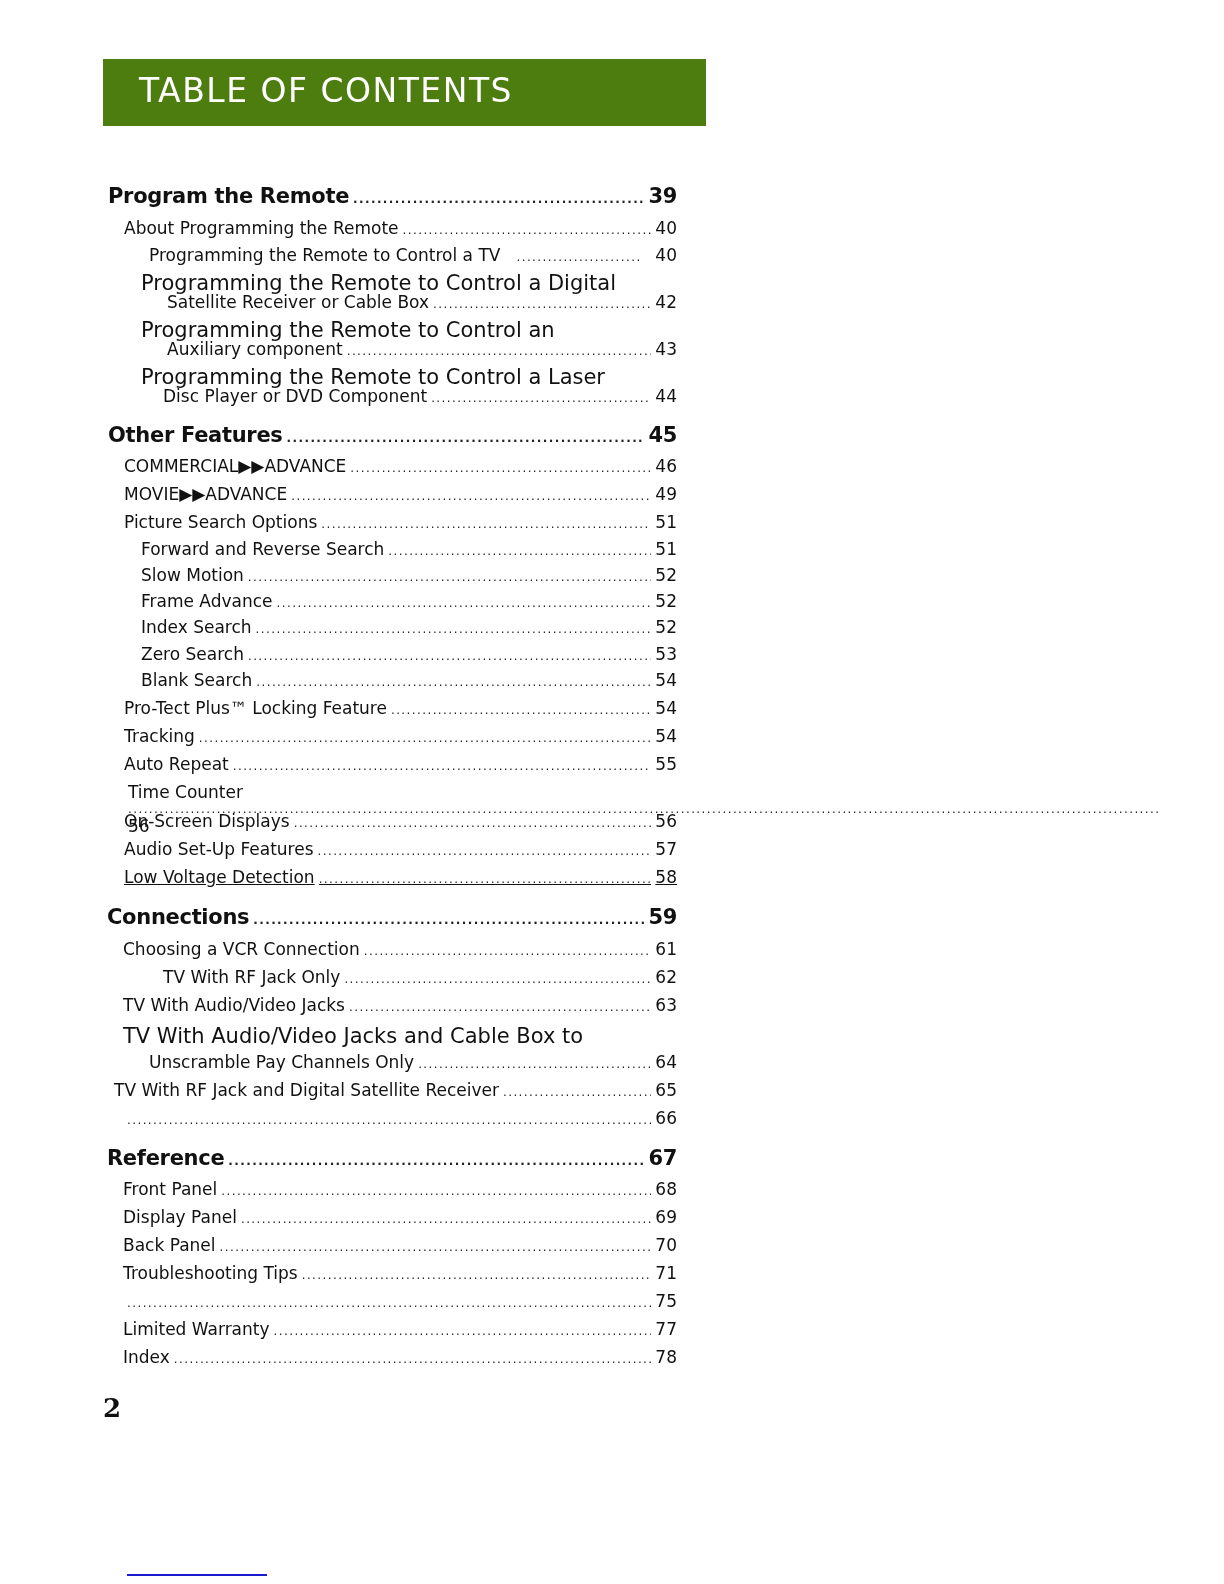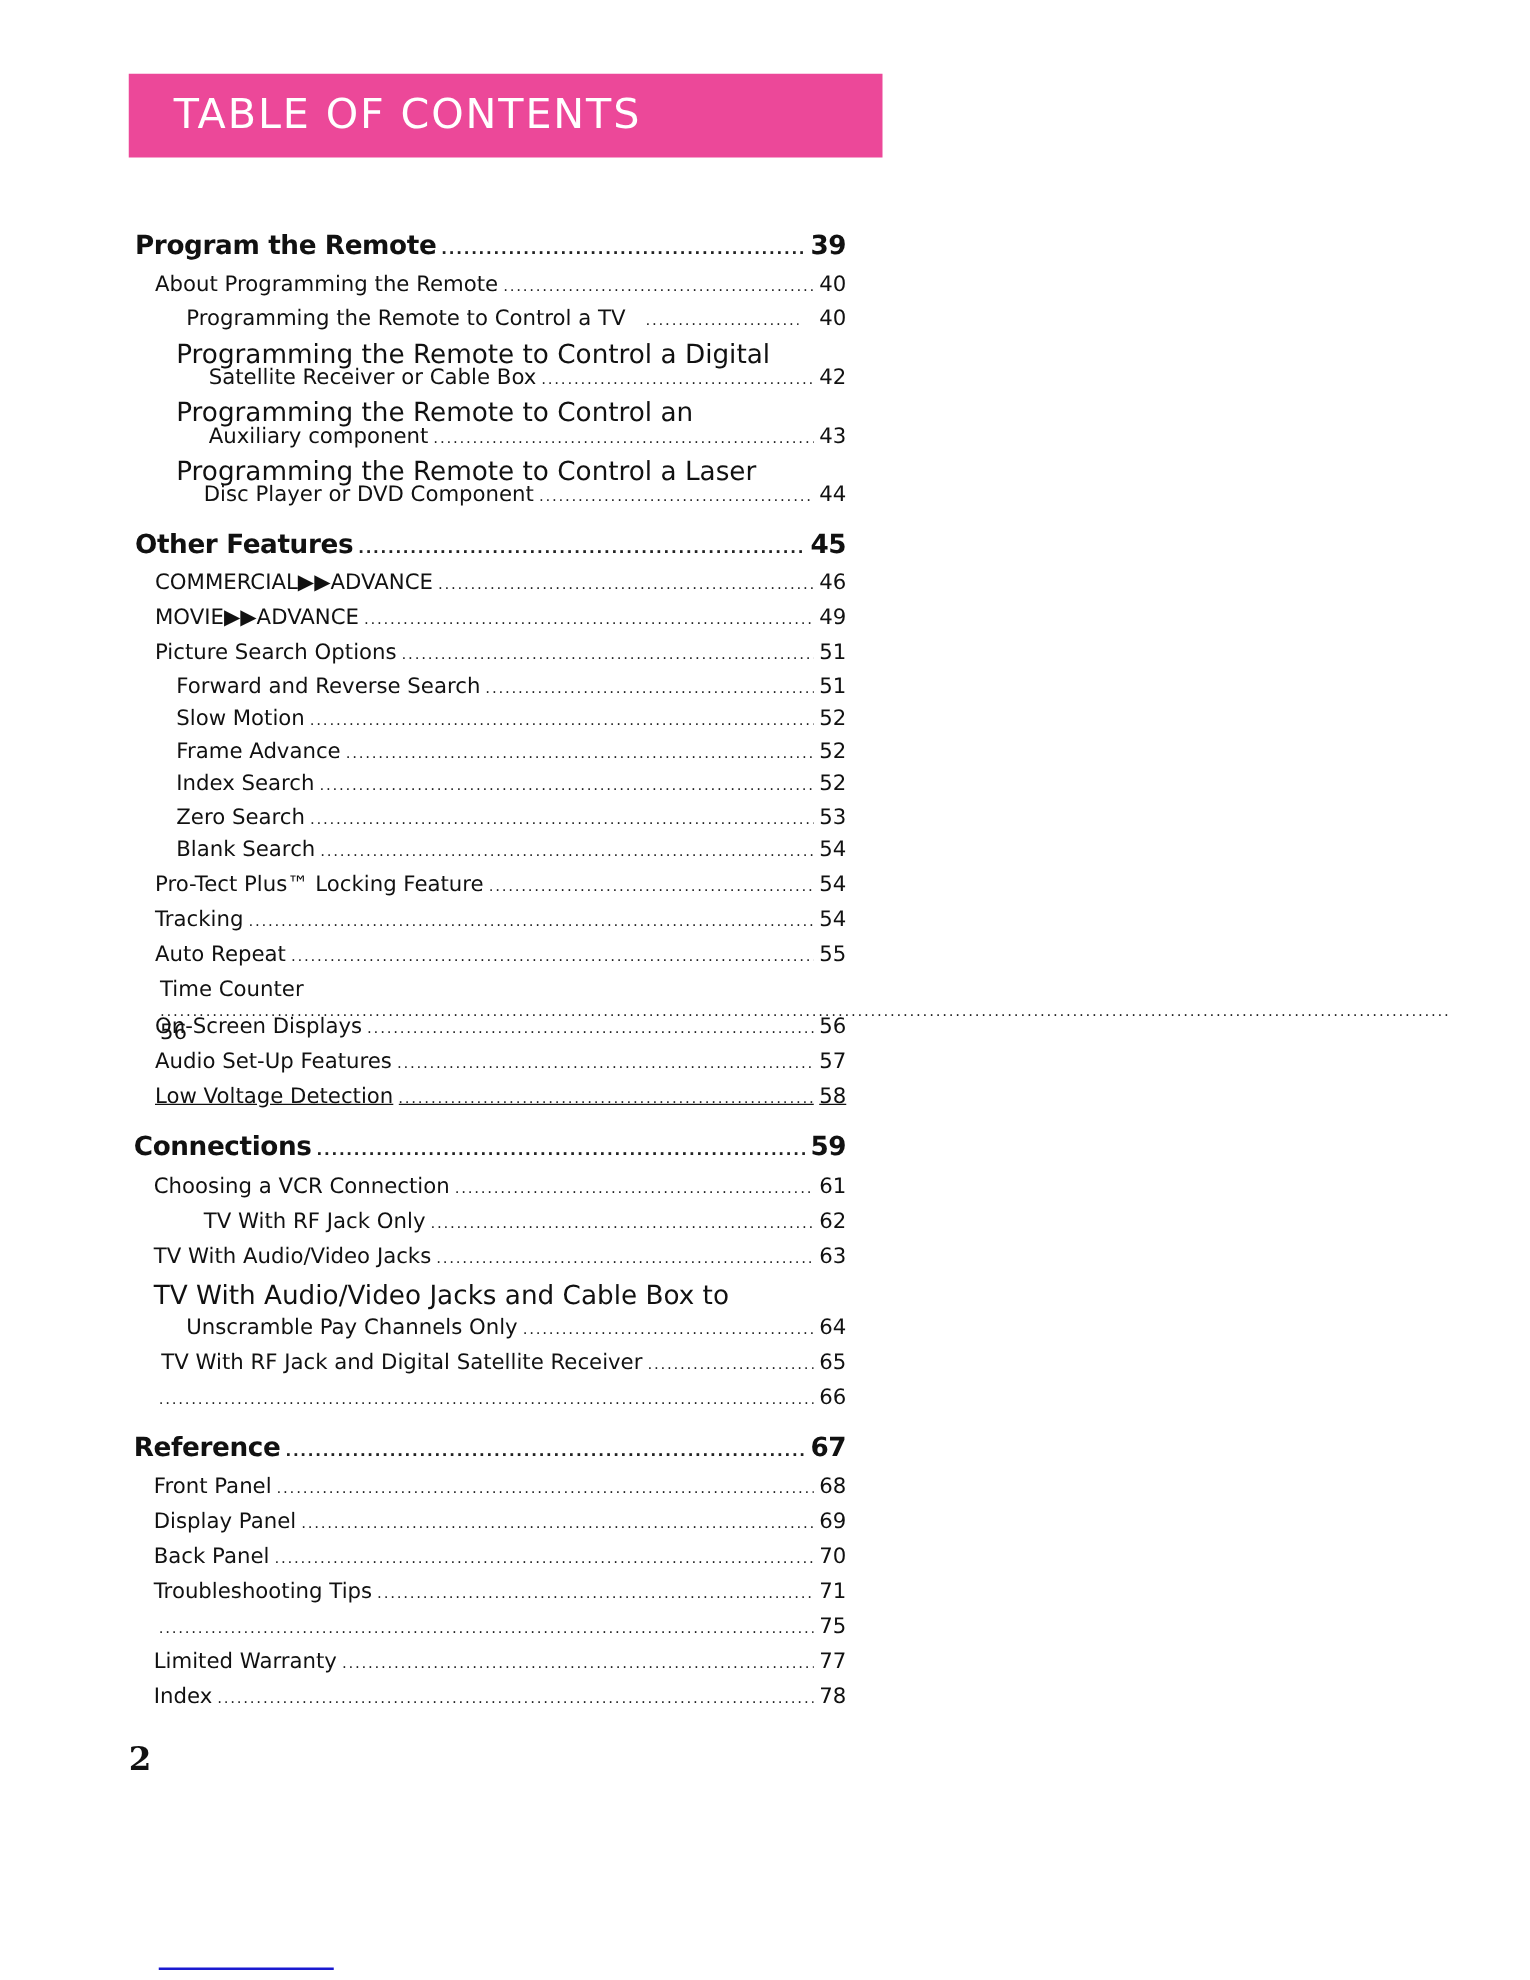--- a/index.html
+++ b/index.html
@@ -1,19 +1,19 @@
 <!DOCTYPE html>
 <html><head>
 <meta charset="utf-8">
 <style>
   html, body { margin: 0; padding: 0; background: #ffffff; }
   body { width: 1224px; height: 1584px; position: relative; overflow: hidden;
          font-family: "DejaVu Sans", sans-serif; color: #111; }
   .title-bar { position: absolute; left: 103px; top: 59px; width: 603px; height: 67px;
-               background: #ec4899; }
+               background: #4d7c0f; }
   .title-text { position: absolute; left: 36px; top: 12px; color: #fff;
                 font-family: "DejaVu Sans", sans-serif; font-size: 33px; letter-spacing: 1.5px;
                 font-weight: normal; white-space: nowrap; }
   .toc { position: absolute; left: 0; top: 0; width: 1224px; }
   .row { position: absolute; display: flex; align-items: baseline; white-space: nowrap; right: 547px; }
   .row .label { flex: 0 0 auto; }
   .row .dots { flex: 1 1 auto; overflow: hidden; margin: 0 4px; letter-spacing: 1.4px;
                font-size: 12px; color: #222; }
   .row .dots::before { content: "......................................................................................................................................................................................................"; }
   .row .page { flex: 0 0 auto; }
@@ -173,21 +173,21 @@
     <span class="label">TV With Audio/Video Jacks</span>
     <span class="dots"></span>
     <span class="page">63</span>
   </div>
   <div class="wrap-first" style="left:123px; top:1024px;">TV With Audio/Video Jacks and Cable Box to</div>
   <div class="row h2" style="left:149px; top:1052px;">
     <span class="label">Unscramble Pay Channels Only</span>
     <span class="dots"></span>
     <span class="page">64</span>
   </div>
-  <div class="row h2" style="left:129px; top:1080px;">
+  <div class="row h2" style="left:114px; top:1080px;">
     <span class="label">TV With RF Jack and Digital Satellite Receiver</span>
     <span class="dots"></span>
     <span class="page">65</span>
   </div>
   <div class="row h2" style="left:123px; top:1108px;">
     <span class="dots"></span>
     <span class="page">66</span>
   </div>
 
   <div class="row h1" style="left:107px; top:1146px;">

